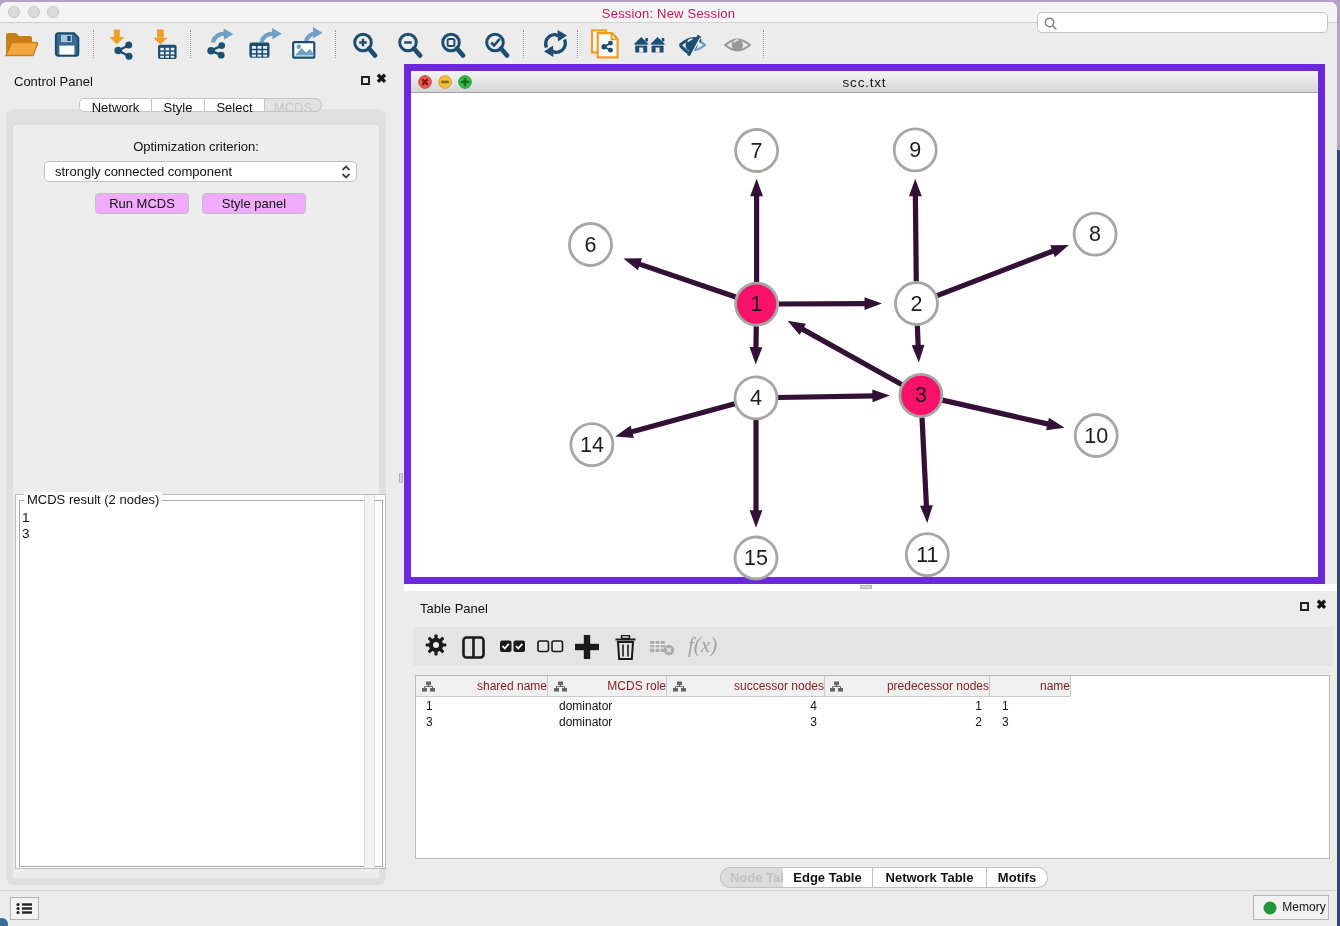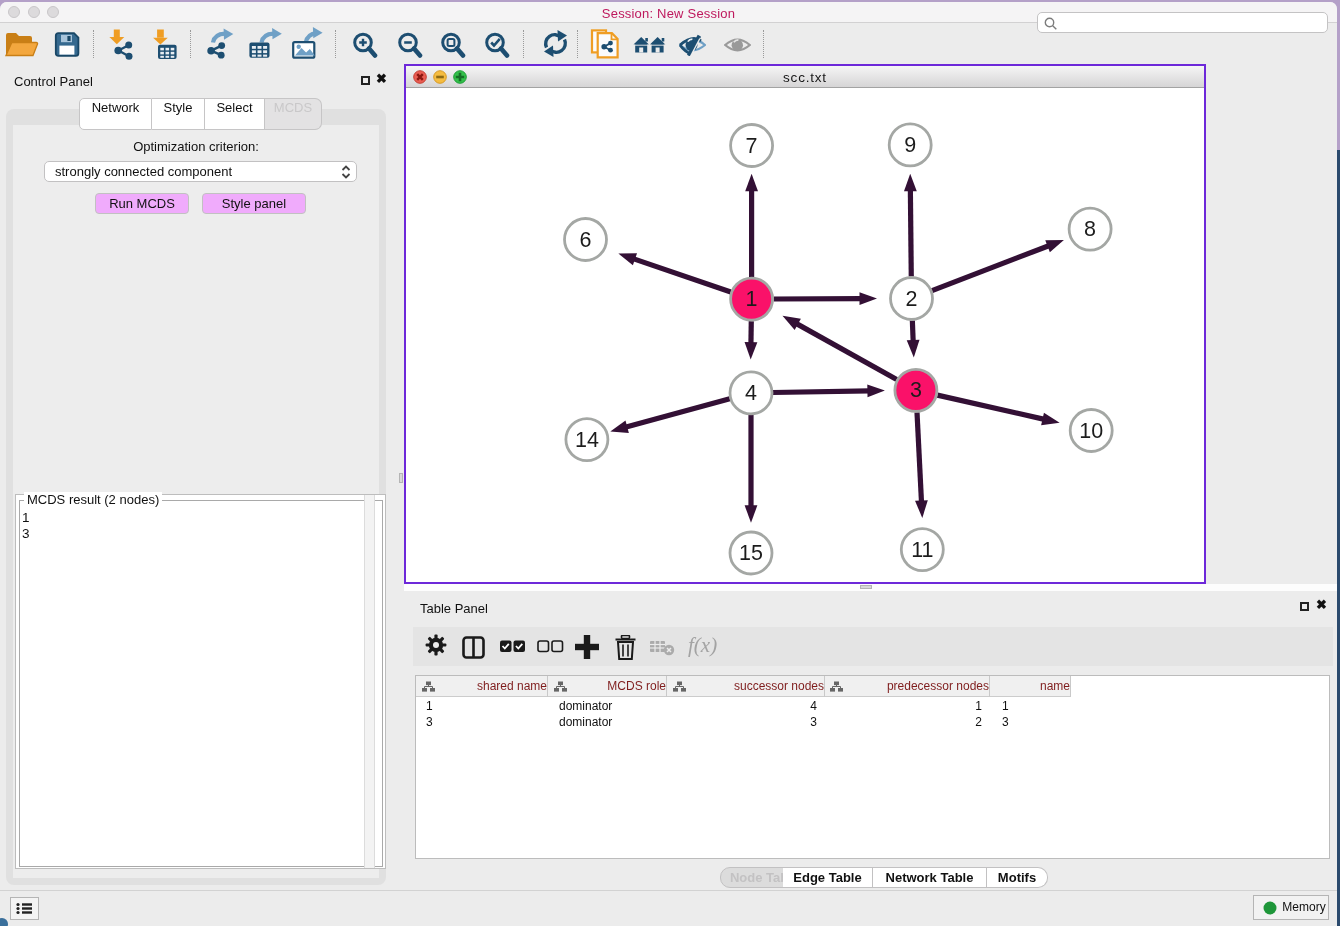--- a/index.html
+++ b/index.html
@@ -12,37 +12,37 @@
   .tl { position:absolute; top:4px; width:12px; height:12px; border-radius:50%; background:#dcdadc; border:1px solid #c8c6c8; }
   #title-text { width:100%; text-align:center; top:4px; font-size:13px; color:#be185d; letter-spacing:0.2px; }
   
   #toolbar { left:0; top:22px; width:100%; height:40px; background:#ececec; }
   .sep { position:absolute; top:6px; height:28px; width:0; border-left:1px dotted #9a9a9a; }
   #searchbox { left:1037px; top:10px; width:291px; height:21px; background:#fff; border:1px solid #c4c3c4; border-radius:5px; }
   
   #cp-title { left:14px; top:72px; font-size:13px; color:#111; }
   #cp-sq { left:361px; top:74px; width:9px; height:9px; border:2px solid #222; }
   #cp-x { left:376px; top:69px; font-size:13px; font-weight:bold; color:#111; }
-  .tabseg { position:absolute; top:96px; height:32px; background:#fff; border:1px solid #c6c5c6; border-left:none; font-size:13px; text-align:center; line-height:18px; color:#111; }
+  .tabseg { position:absolute; top:96px; height:14px; background:#fff; border:1px solid #c6c5c6; border-left:none; font-size:13px; text-align:center; line-height:18px; color:#111; }
   #cp-outer { left:6px; top:107px; width:380px; height:776px; background:#e0e0e0; border-radius:8px; }
   #cp-inner { left:13px; top:123px; width:366px; height:753px; background:#ededed; }
   #opt-label { left:0px; top:137px; width:392px; text-align:center; font-size:13px; color:#111; }
   #combo { left:44px; top:159px; width:313px; height:21px; background:#fff; border:1px solid #c2c1c2; border-radius:5px; font-size:13px; color:#111; line-height:19px; padding-left:10px; }
   .btn { position:absolute; top:191px; height:21px; background:#f0abfc; border:1px solid #c2c1c2; border-radius:4px; font-size:13px; color:#111; text-align:center; line-height:19px; }
   #resultpane { left:15px; top:492px; width:371px; height:375px; background:#fff; border:1px solid #bdbdbd; }
   #groupbox { left:19px; top:498px; width:364px; height:367px; border:1px solid #a9a9a9; }
   #grouplabel { left:24px; top:490px; background:#fff; padding:0 3px; font-size:13px; color:#111; }
   #mcds-text { left:22px; top:508px; font-size:13.5px; color:#111; line-height:16px; }
   #mcds-scroll { left:364px; top:493px; width:11px; height:373px; background:#f3f3f3; border-left:1px solid #dcdcdc; border-right:1px solid #dcdcdc; }
   
   #statusbar { left:0; top:888px; width:100%; height:36px; background:#ececec; border-top:1px solid #d2d2d2; }
   #listbtn { left:10px; top:895px; width:29px; height:23px; background:#f4f4f4; border:1px solid #b5b5b5; }
   #membtn { left:1253px; top:893px; width:76px; height:25px; background:#f2f2f2; border:1px solid #b5b5b5; font-size:12px; color:#111; }
   
-  #netframe { left:404px; top:62px; width:802px; height:520px; border:2px solid #6d28d9; background:#fff; }
+  #netframe { left:404px; top:62px; width:921px; height:520px; border:7px solid #6d28d9; background:#fff; }
   #nettitle { left:0; top:0; width:100%; height:22px; background:linear-gradient(#f5f5f5,#d6d5d6); border-bottom:1px solid #a3a3a3; }
   #nettitle-text { width:100%; top:4px; text-align:center; font-size:13.5px; color:#161616; letter-spacing:0.8px; }
   
   #tp-title { left:420px; top:599px; font-size:13px; color:#111; }
   #tp-sq { left:1300px; top:600px; width:9px; height:9px; border:2px solid #222; }
   #tp-x { left:1316px; top:595px; font-size:13px; font-weight:bold; color:#111; }
   #tbl { left:415px; top:673px; width:915px; height:184px; background:#fff; border:1px solid #bcbcbc; }
   #tbl-header { left:0; top:0; width:655px; height:21px; background:#f0f0f0; border-bottom:1px solid #cccccc; }
   .th { position:absolute; top:0; height:21px; border-right:1px solid #c9c9c9; font-size:12px; color:#7f1d1d; text-align:right; line-height:21px; }
   .td { position:absolute; font-size:12px; color:#111; }

